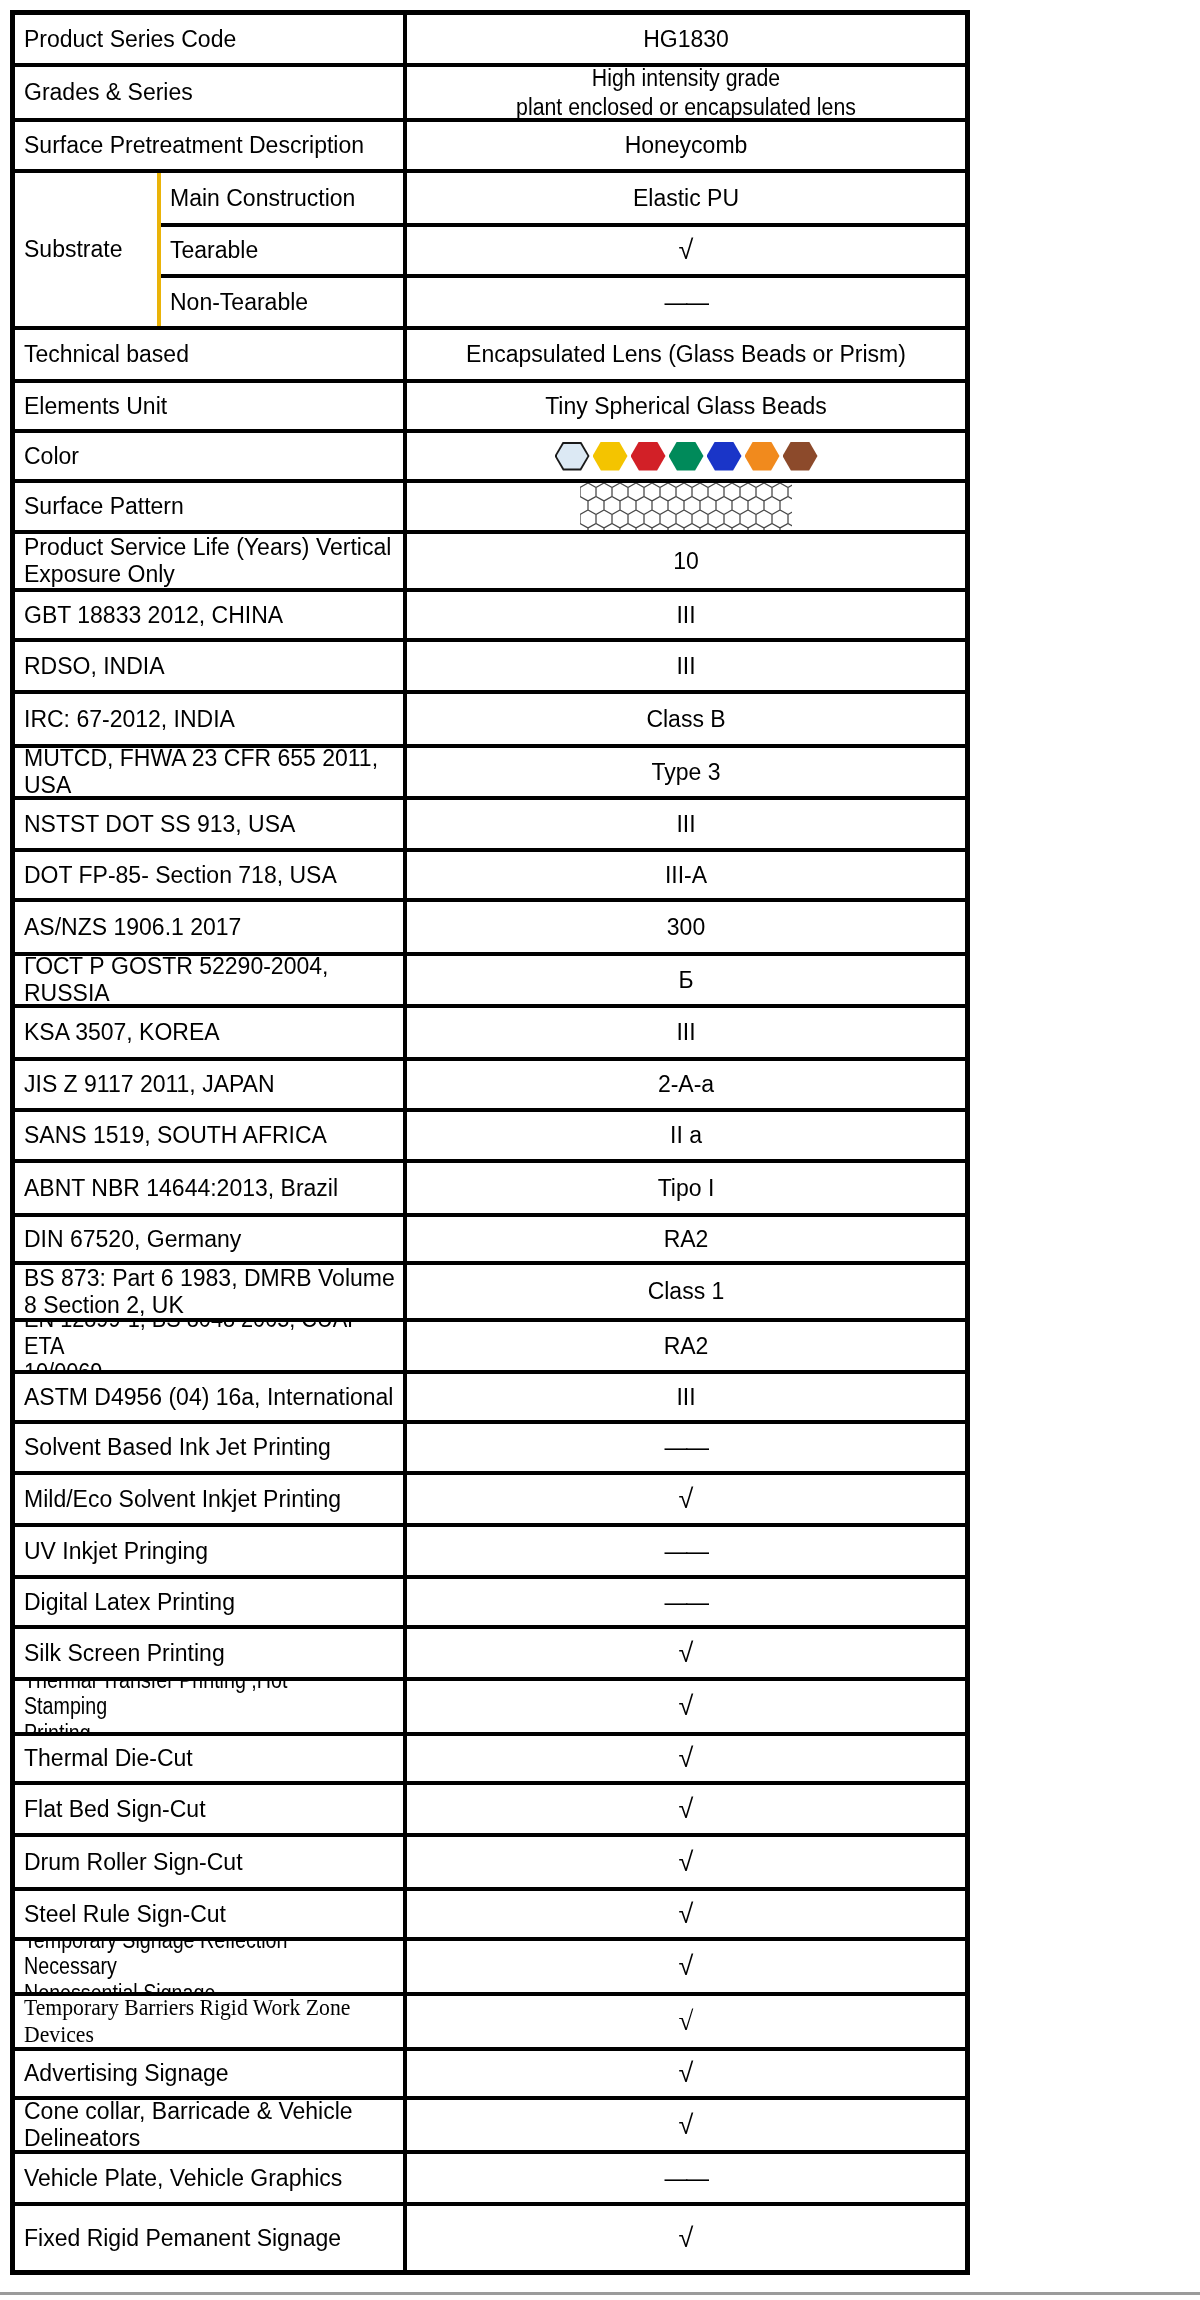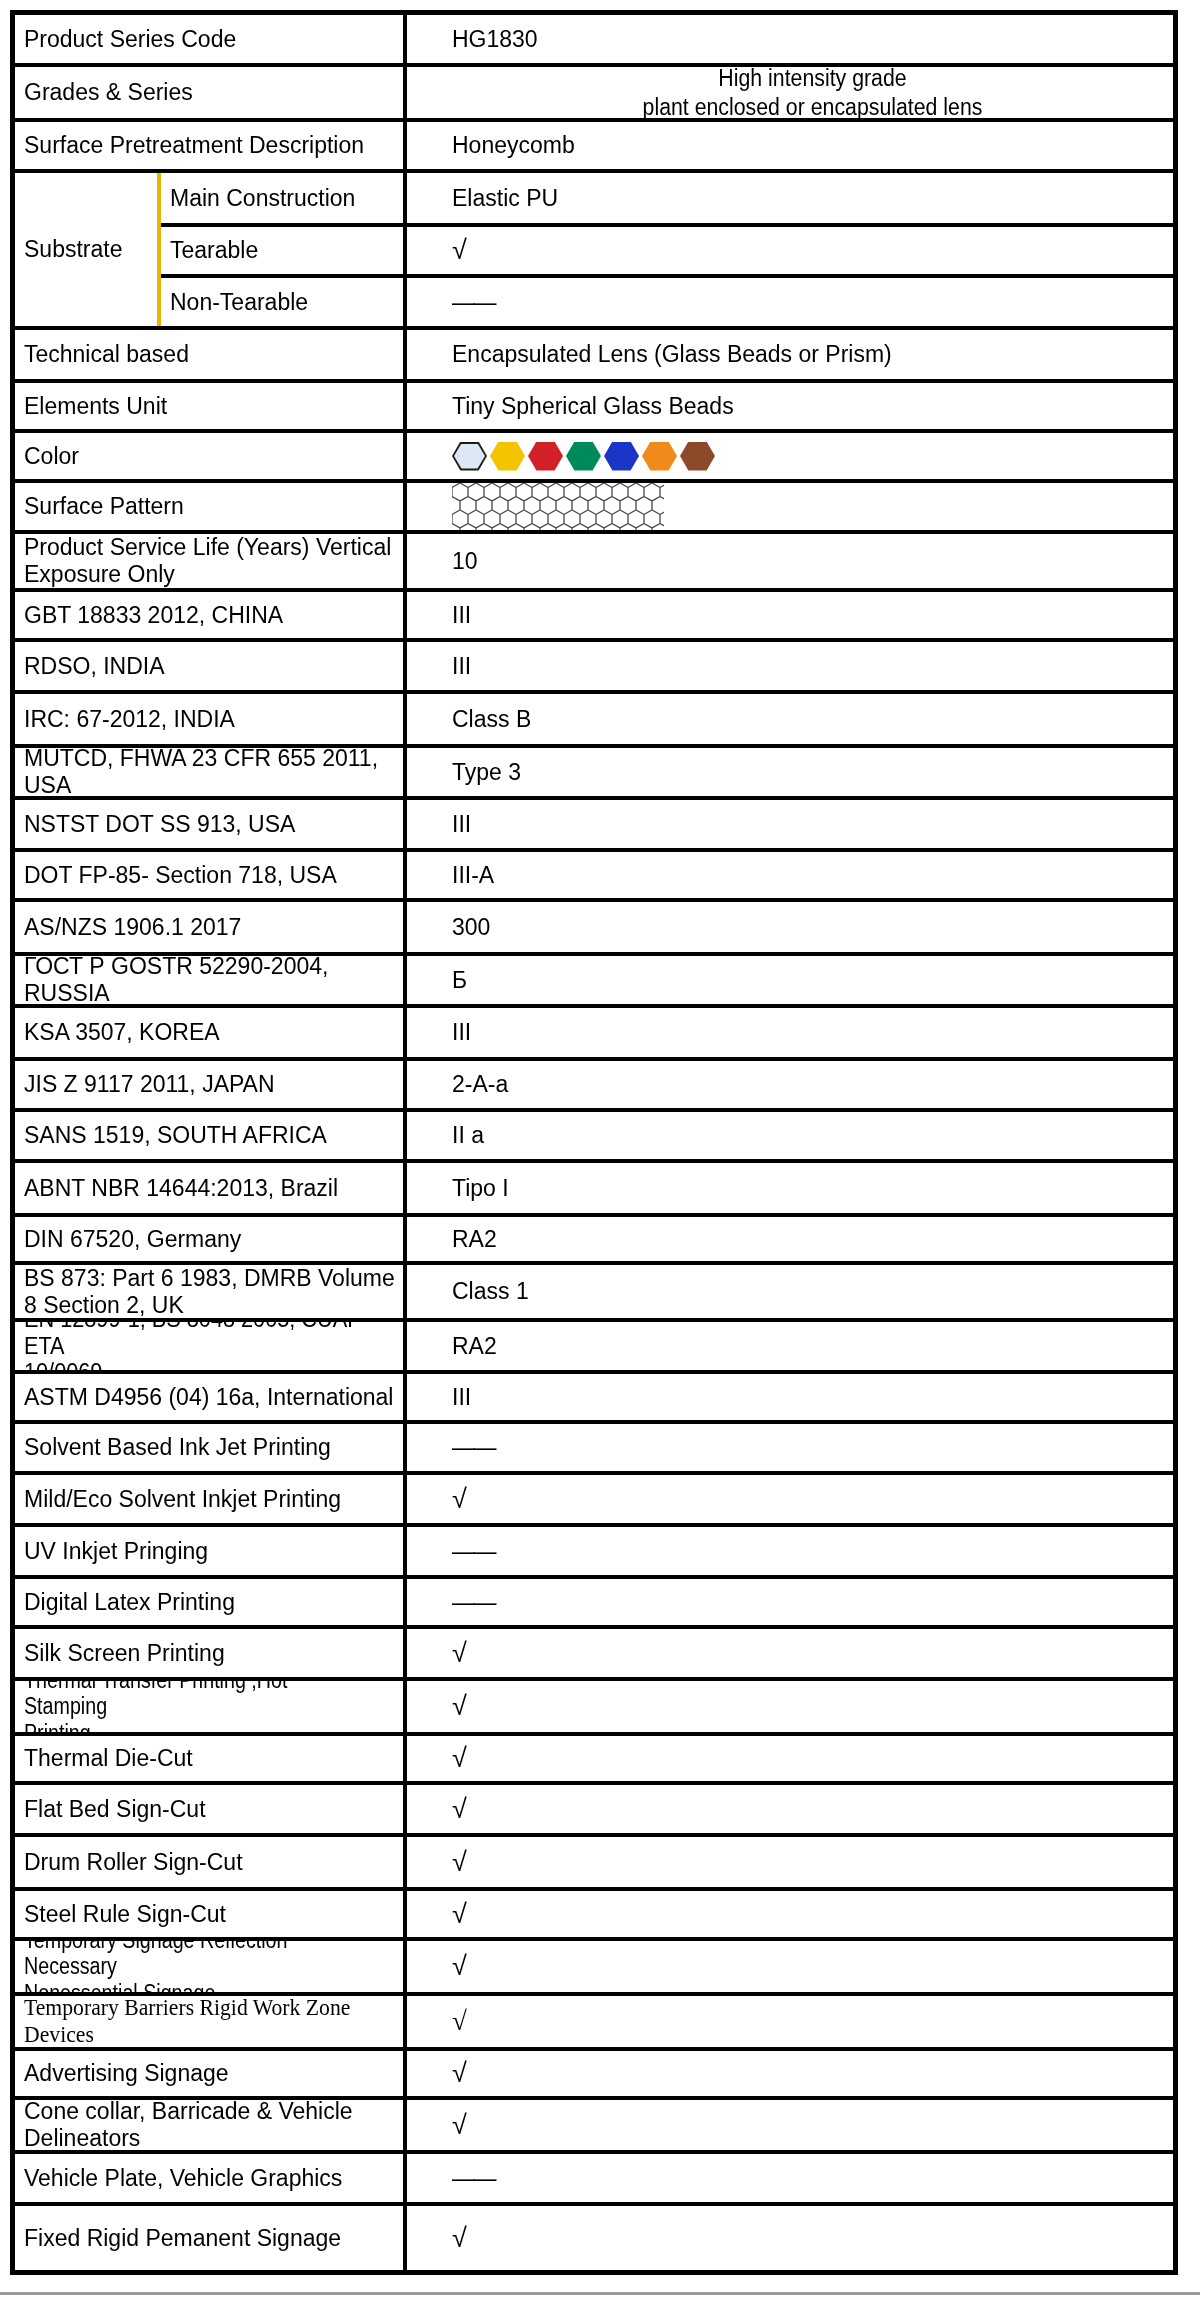--- a/index.html
+++ b/index.html
@@ -1,26 +1,26 @@
 <!DOCTYPE html>
 <html><head>
 <meta charset="utf-8">
 <style>
   html,body { margin:0; padding:0; background:#ffffff; }
   body { width:1200px; height:2300px; position:relative; font-family:"Liberation Sans", sans-serif; color:#000; }
 
-  .spec-table { position:absolute; left:10px; top:10px; width:1168px; border:5px solid #000; background:#0c4a6e; box-sizing:border-box; }
+  .spec-table { position:absolute; left:10px; top:10px; width:960px; border:5px solid #000; background:#0c4a6e; box-sizing:border-box; }
 
   .row { display:flex; border-bottom:4px solid #000; box-sizing:border-box; background:#fff; }
   .row.last { border-bottom:none; }
 
   .cell { box-sizing:border-box; display:flex; align-items:center; overflow:hidden; }
   .cell.label { width:392px; border-right:4px solid #000; padding-left:9px; padding-right:2px;
                 font-size:23px; line-height:1.16; white-space:pre-line; }
-  .cell.value { flex:1; justify-content:flex-start; text-align:center; font-size:23px; line-height:1.22; white-space:pre-line;margin-left:45px; }
+  .cell.value { flex:1; justify-content:center; text-align:center; font-size:23px; line-height:1.22; white-space:pre-line; }
 
   .group-label { width:146px; border-right:4px solid #eab308; padding-left:9px; font-size:23px;
                  display:flex; align-items:center; box-sizing:border-box; }
   .sub-rows { flex:1; display:flex; flex-direction:column; }
   .sub-row { display:flex; border-bottom:4px solid #000; box-sizing:border-box; }
   .sub-row.last { border-bottom:none;border-radius:15px; }
   .sub-rows .cell.label { width:246px; }
 
   .txt { display:block; }
   .label .cond { width:117%; transform:scaleX(0.855); transform-origin:0 50%; }

